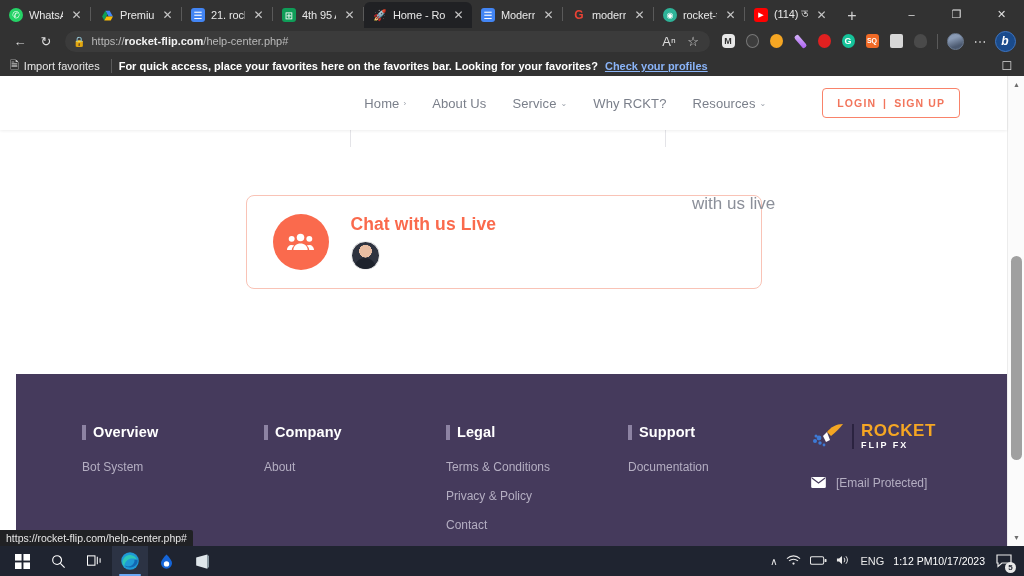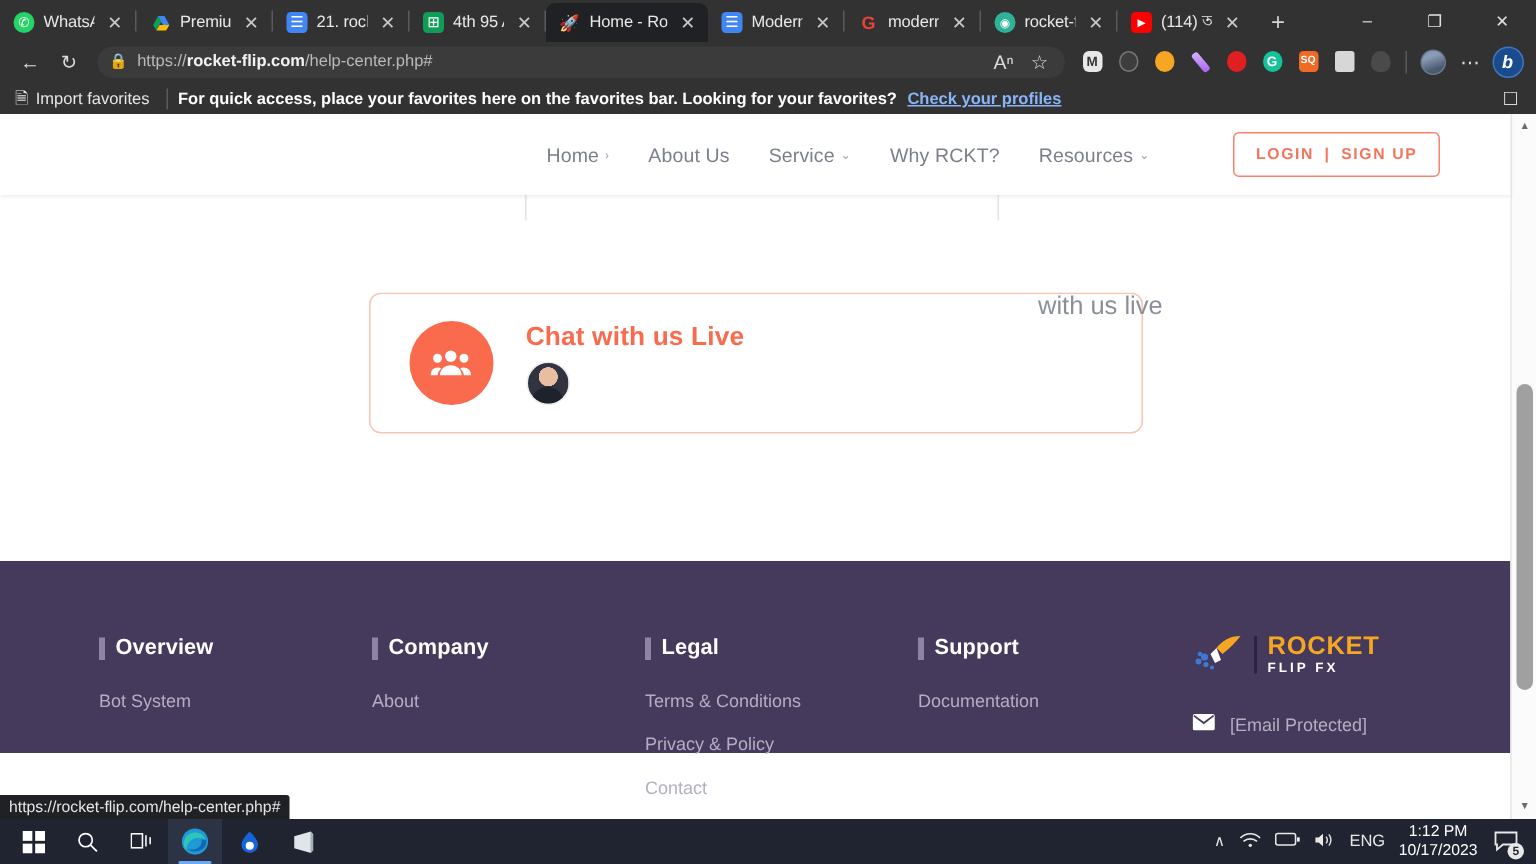--- a/index.html
+++ b/index.html
@@ -191,22 +191,22 @@
     content: ""; position: absolute; left: 50%; top: 58%;
     transform: translateX(-50%); width: 22px; height: 16px;
     border-radius: 11px 11px 0 0; background: #1d222c;
   }
   .chat-lines { display: flex; flex-direction: column; gap: 2px; }
   .chat-reps { font-size: 10.5px; color: #6f737d; }
   .chat-live { font-size: 10.5px; color: #2aa544; font-weight: 700; }
 
   
   .footer {
-    position: absolute; left: 0; top: 298px; width: 1007px;
-    height: 128px; background: #453a5c;
+    position: absolute; left: 16px; top: 298px; width: 1007px;
+    height: 172px; background: #453a5c;
   }
   .footer-inner {
     display: flex; padding: 48px 0 0 0; position: relative; height: 100%;
   }
   .fcol { position: absolute; top: 50px; }
   .fcol-title {
     display: flex; align-items: center; gap: 7px; margin-bottom: 20px;
   }
   .fbar { width: 4px; height: 15px; background: #8d83a3; flex: 0 0 4px; }
   .fcol-title span {
@@ -271,21 +271,21 @@
   .tb-item.active { background: #2c3344; }
   .tb-item.active::after {
     content: ""; position: absolute; bottom: 0; left: 7px;
     width: 22px; height: 2px; background: #6ba8f5; border-radius: 1px;
   }
   .tray {
     margin-left: auto; display: flex; align-items: center; gap: 9px;
     padding-right: 6px; color: #e8e8e8; font-size: 11px;
   }
   .clock {
-    display: flex; flex-direction: column; align-items: center;
+    display: flex; flex-direction: row; align-items: center;
     line-height: 1.22; font-size: 10.5px; color: #ffffff;
   }
   .notif {
     position: relative; width: 20px; height: 20px; display: flex;
     align-items: center; justify-content: center;
   }
   .notif-badge {
     position: absolute; right: -2px; bottom: -2px; background: #e8e8e8;
     color: #1f2430; font-size: 8px; border-radius: 50%;
     width: 11px; height: 11px; display: flex; align-items: center;

